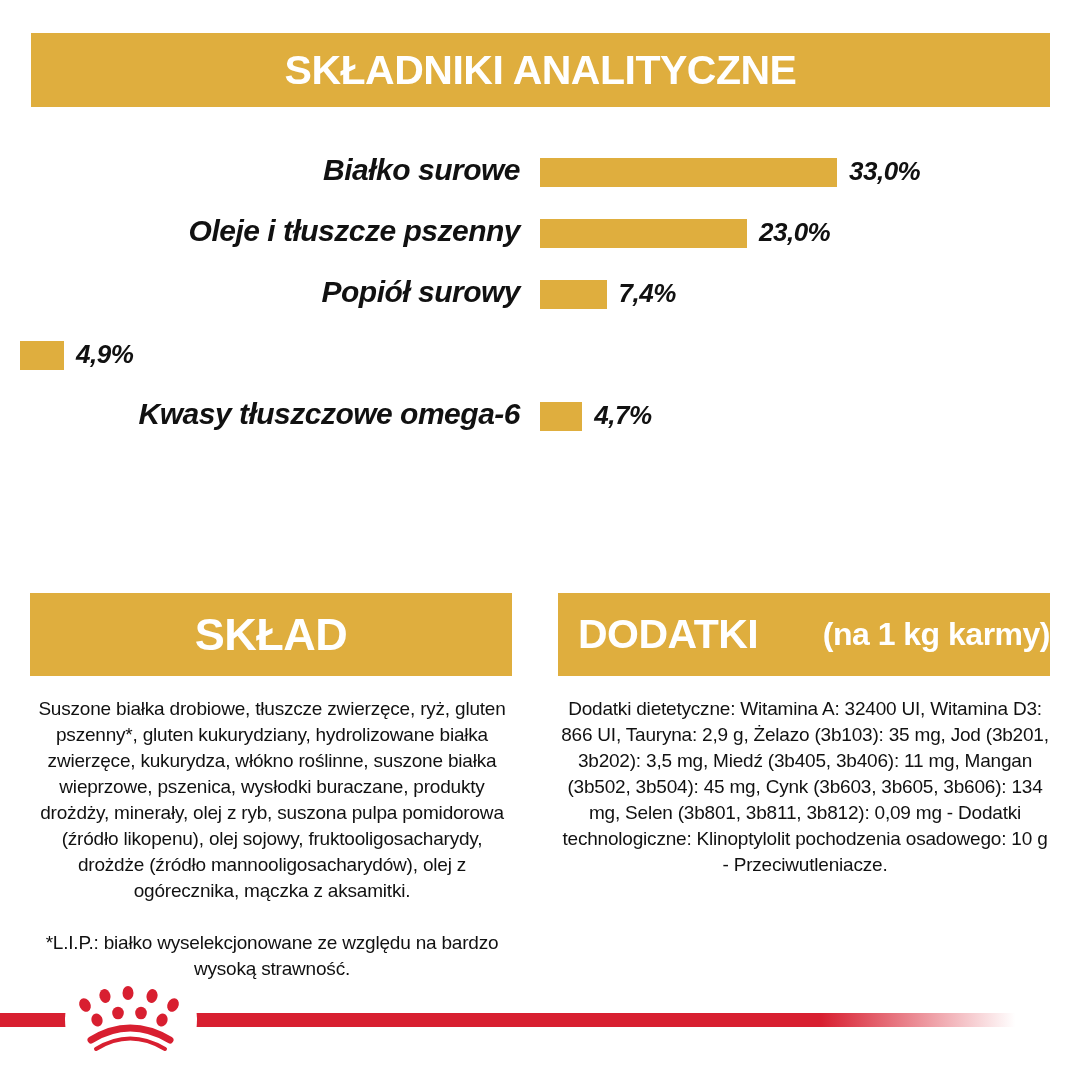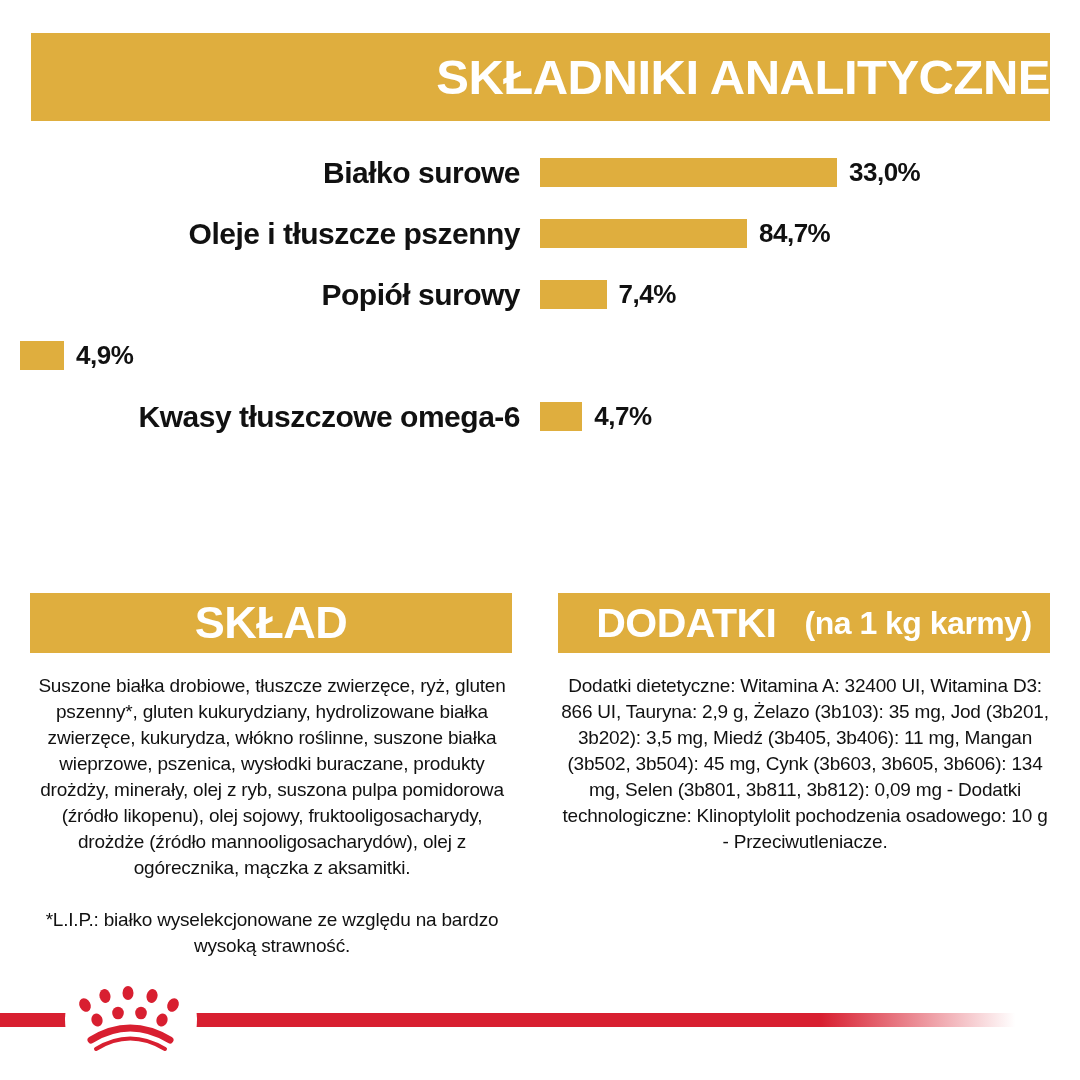--- a/index.html
+++ b/index.html
@@ -12,31 +12,31 @@
     color:#111;
   }
   .banner {
     background:#dfae3e;
     color:#ffffff;
     font-weight:bold;
   }
   
   .top-banner {
     position:absolute; left:31px; top:33px;
-    width:1019px; height:88px;
-    display:flex; align-items:center; justify-content:flex-end;
-    font-size:49px; letter-spacing:-0.5px;
+    width:1019px; height:74px;
+    display:flex; align-items:center; justify-content:center;
+    font-size:41px; letter-spacing:-0.5px;
   }
   
   .chart {
     position:absolute; left:0; top:158px; width:1080px;
   }
   .chart-row {
-    display:flex; align-items:center;
-    height:29px; margin-bottom:32px;
+    display:flex; align-items:flex-end;
+    height:29px; margin-bottom:32px;font-style:italic;
   }
   .chart-row:last-child { margin-bottom:0; }
   .chart-label {
     width:520px; text-align:right;
     font-weight:bold; font-size:30px; letter-spacing:-0.5px;
     white-space:nowrap;
   }
   .chart-bar {
     height:29px; background:#dfae3e; margin-left:20px;
     flex:0 0 auto;
@@ -47,25 +47,25 @@
     white-space:nowrap;
   }
   
   .columns {
     position:absolute; left:30px; top:593px; width:1020px;
     display:flex;
   }
   .col-left  { width:482px; margin-right:46px; }
   .col-right { width:492px; }
   .col-banner {
-    height:60px;
+    height:83px;
     display:flex; align-items:center;
   }
   .sklad-banner { justify-content:center; font-size:45px; letter-spacing:-0.5px; }
-  .dodatki-banner { justify-content:center; padding-left:20px; box-sizing:border-box; }
+  .dodatki-banner { justify-content:space-between; padding-left:20px; box-sizing:border-box; }
   .dodatki-title { font-size:41px; letter-spacing:-0.5px; }
   .dodatki-suffix { font-size:32px; margin-left:28px; letter-spacing:-0.5px; }
   .body-text {
     margin:20px 0 0 2px;
     font-size:19px; line-height:26px; letter-spacing:-0.2px;text-align:center;
   }
   .footnote { margin-top:26px; }
   
   .stripe {
     position:absolute; left:0; top:1013px;
@@ -91,21 +91,21 @@
 
 <div class="chart">
     <div class="chart-row">
       <div class="chart-label">Białko surowe</div>
       <div class="chart-bar" style="width: 297px; background: rgb(223, 174, 62);"></div>
       <div class="chart-value">33,0%</div>
     </div>
     <div class="chart-row">
       <div class="chart-label">Oleje i tłuszcze pszenny</div>
       <div class="chart-bar" style="width: 207px; background: rgb(223, 174, 62);"></div>
-      <div class="chart-value">84,7%</div>
+      <div class="chart-value">23,0%</div>
     </div>
     <div class="chart-row">
       <div class="chart-label">Popiół surowy</div>
       <div class="chart-bar" style="width: 66.6px; background: rgb(223, 174, 62);"></div>
       <div class="chart-value">7,4%</div>
     </div>
     <div class="chart-row">
       <div class="chart-bar" style="width: 44.1px; background: rgb(223, 174, 62);"></div>
       <div class="chart-value">4,9%</div>
     </div>

